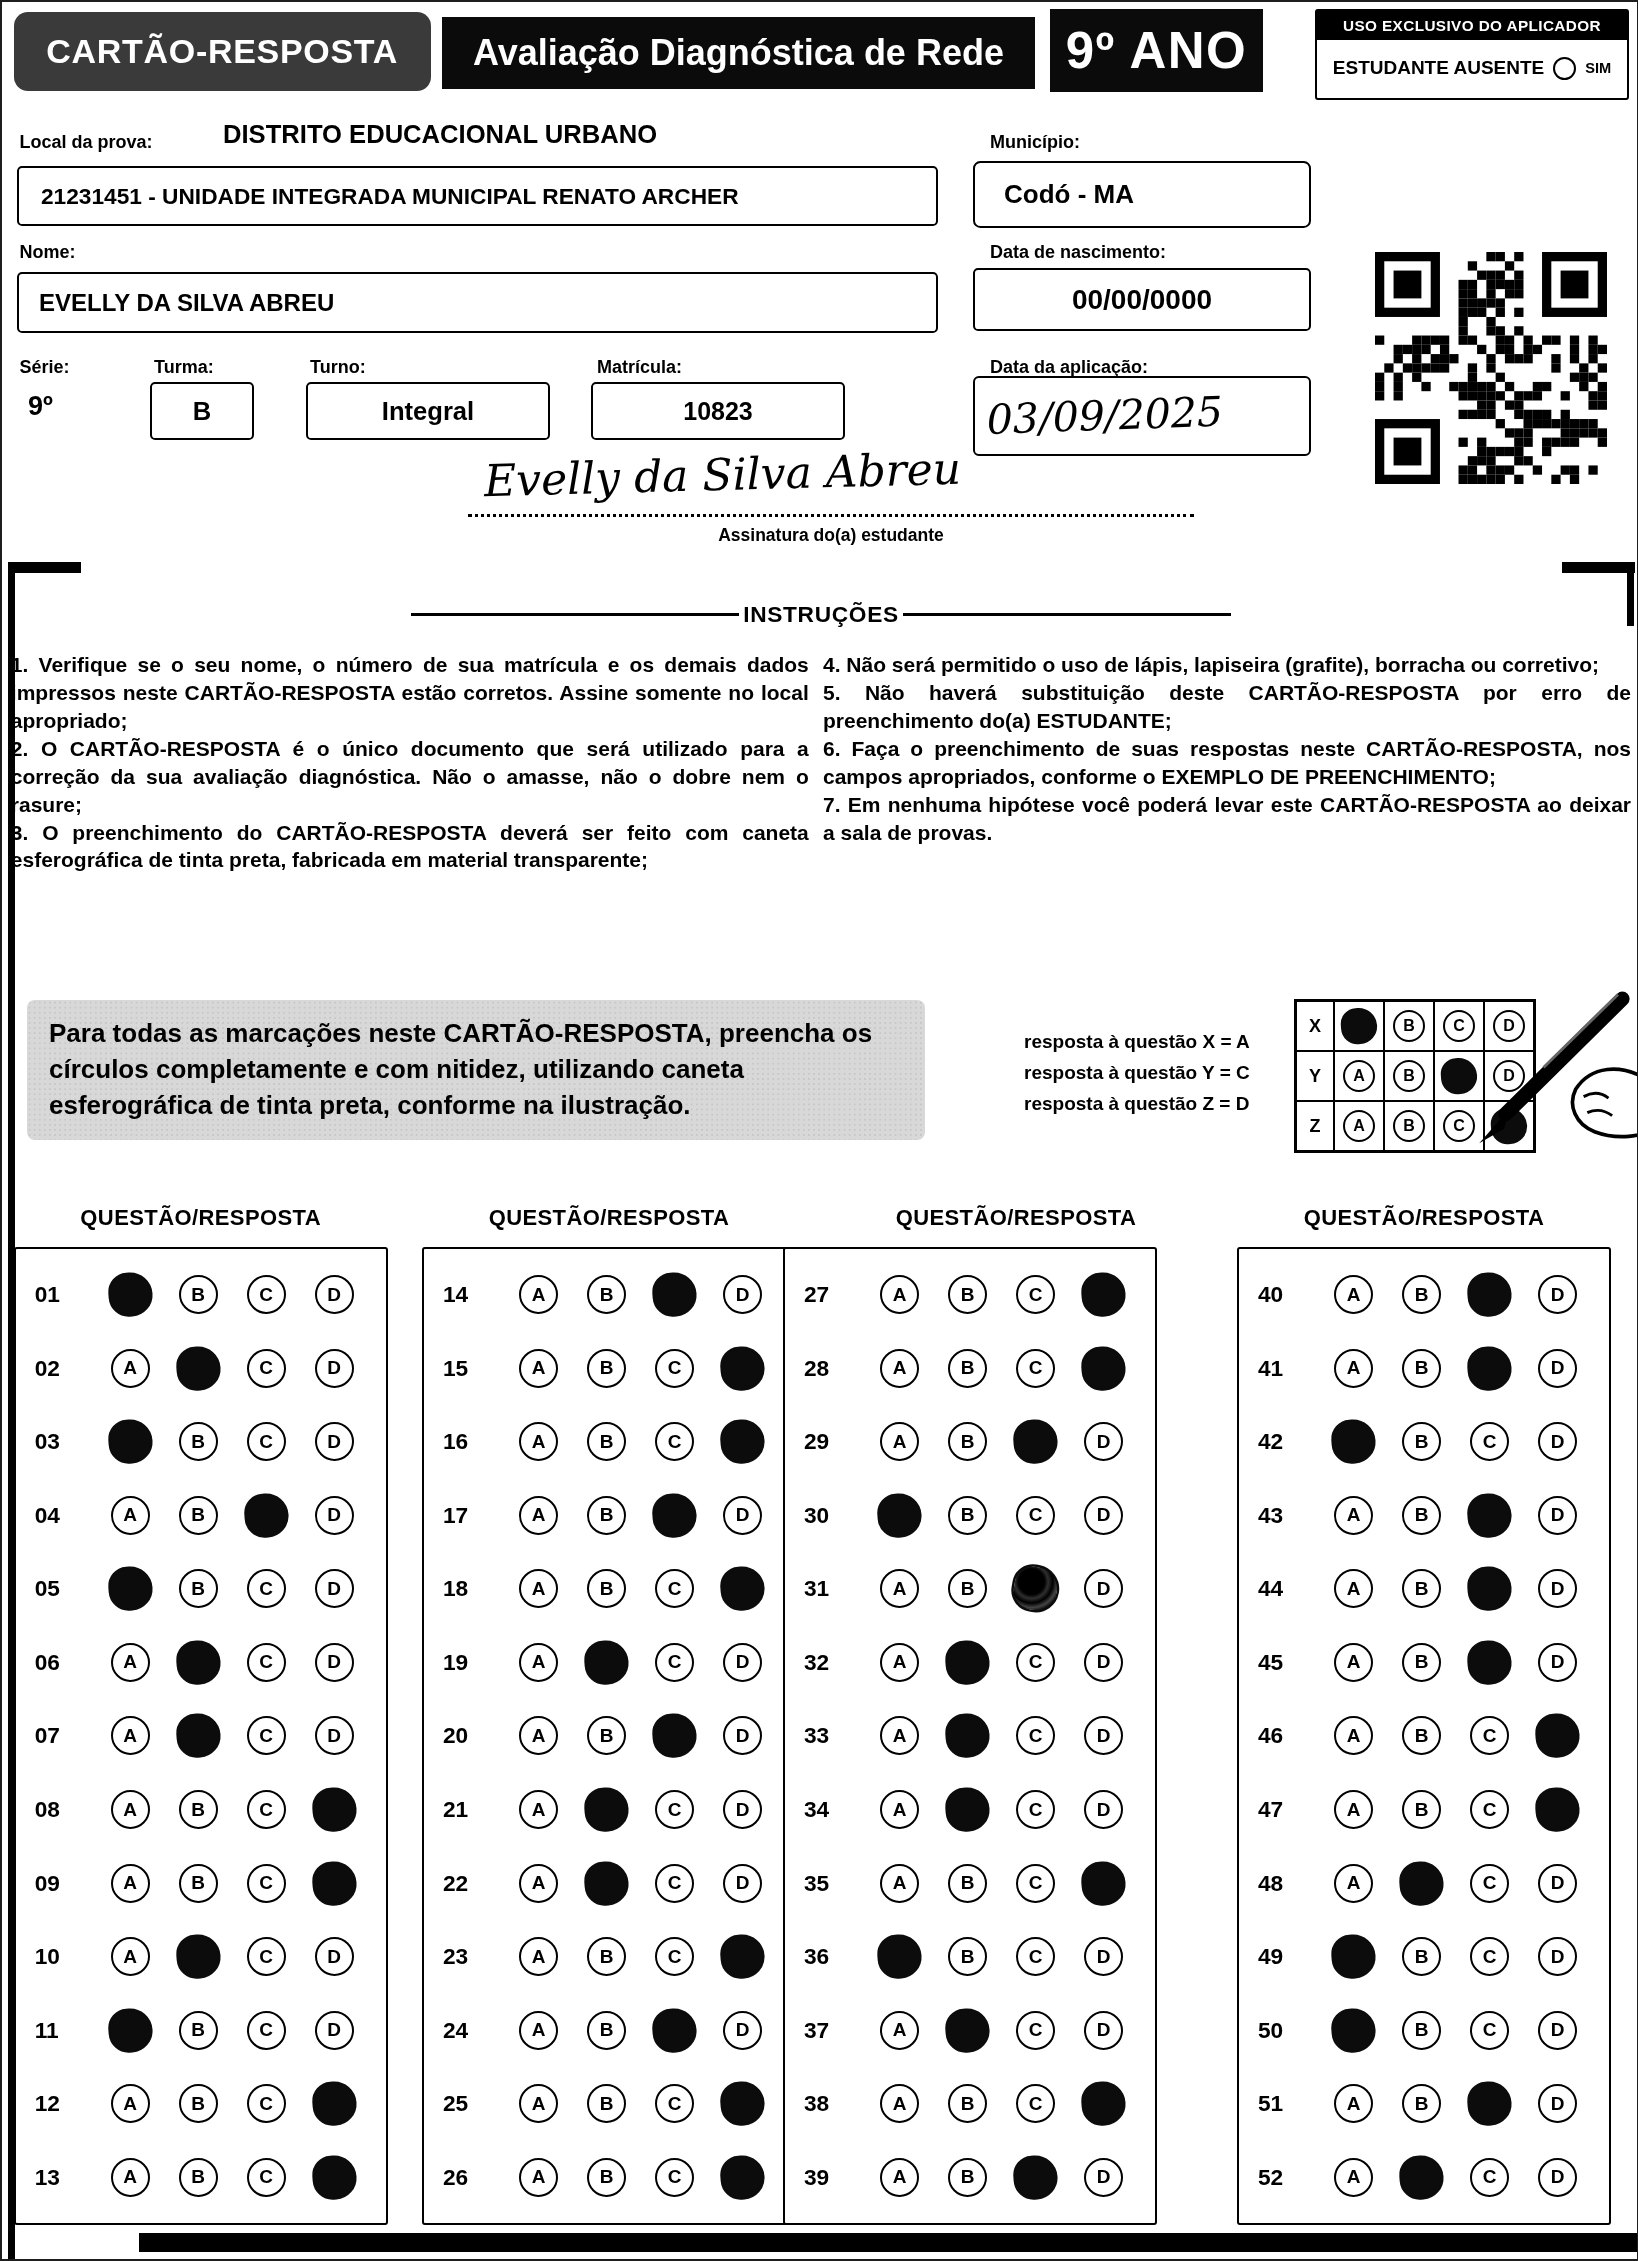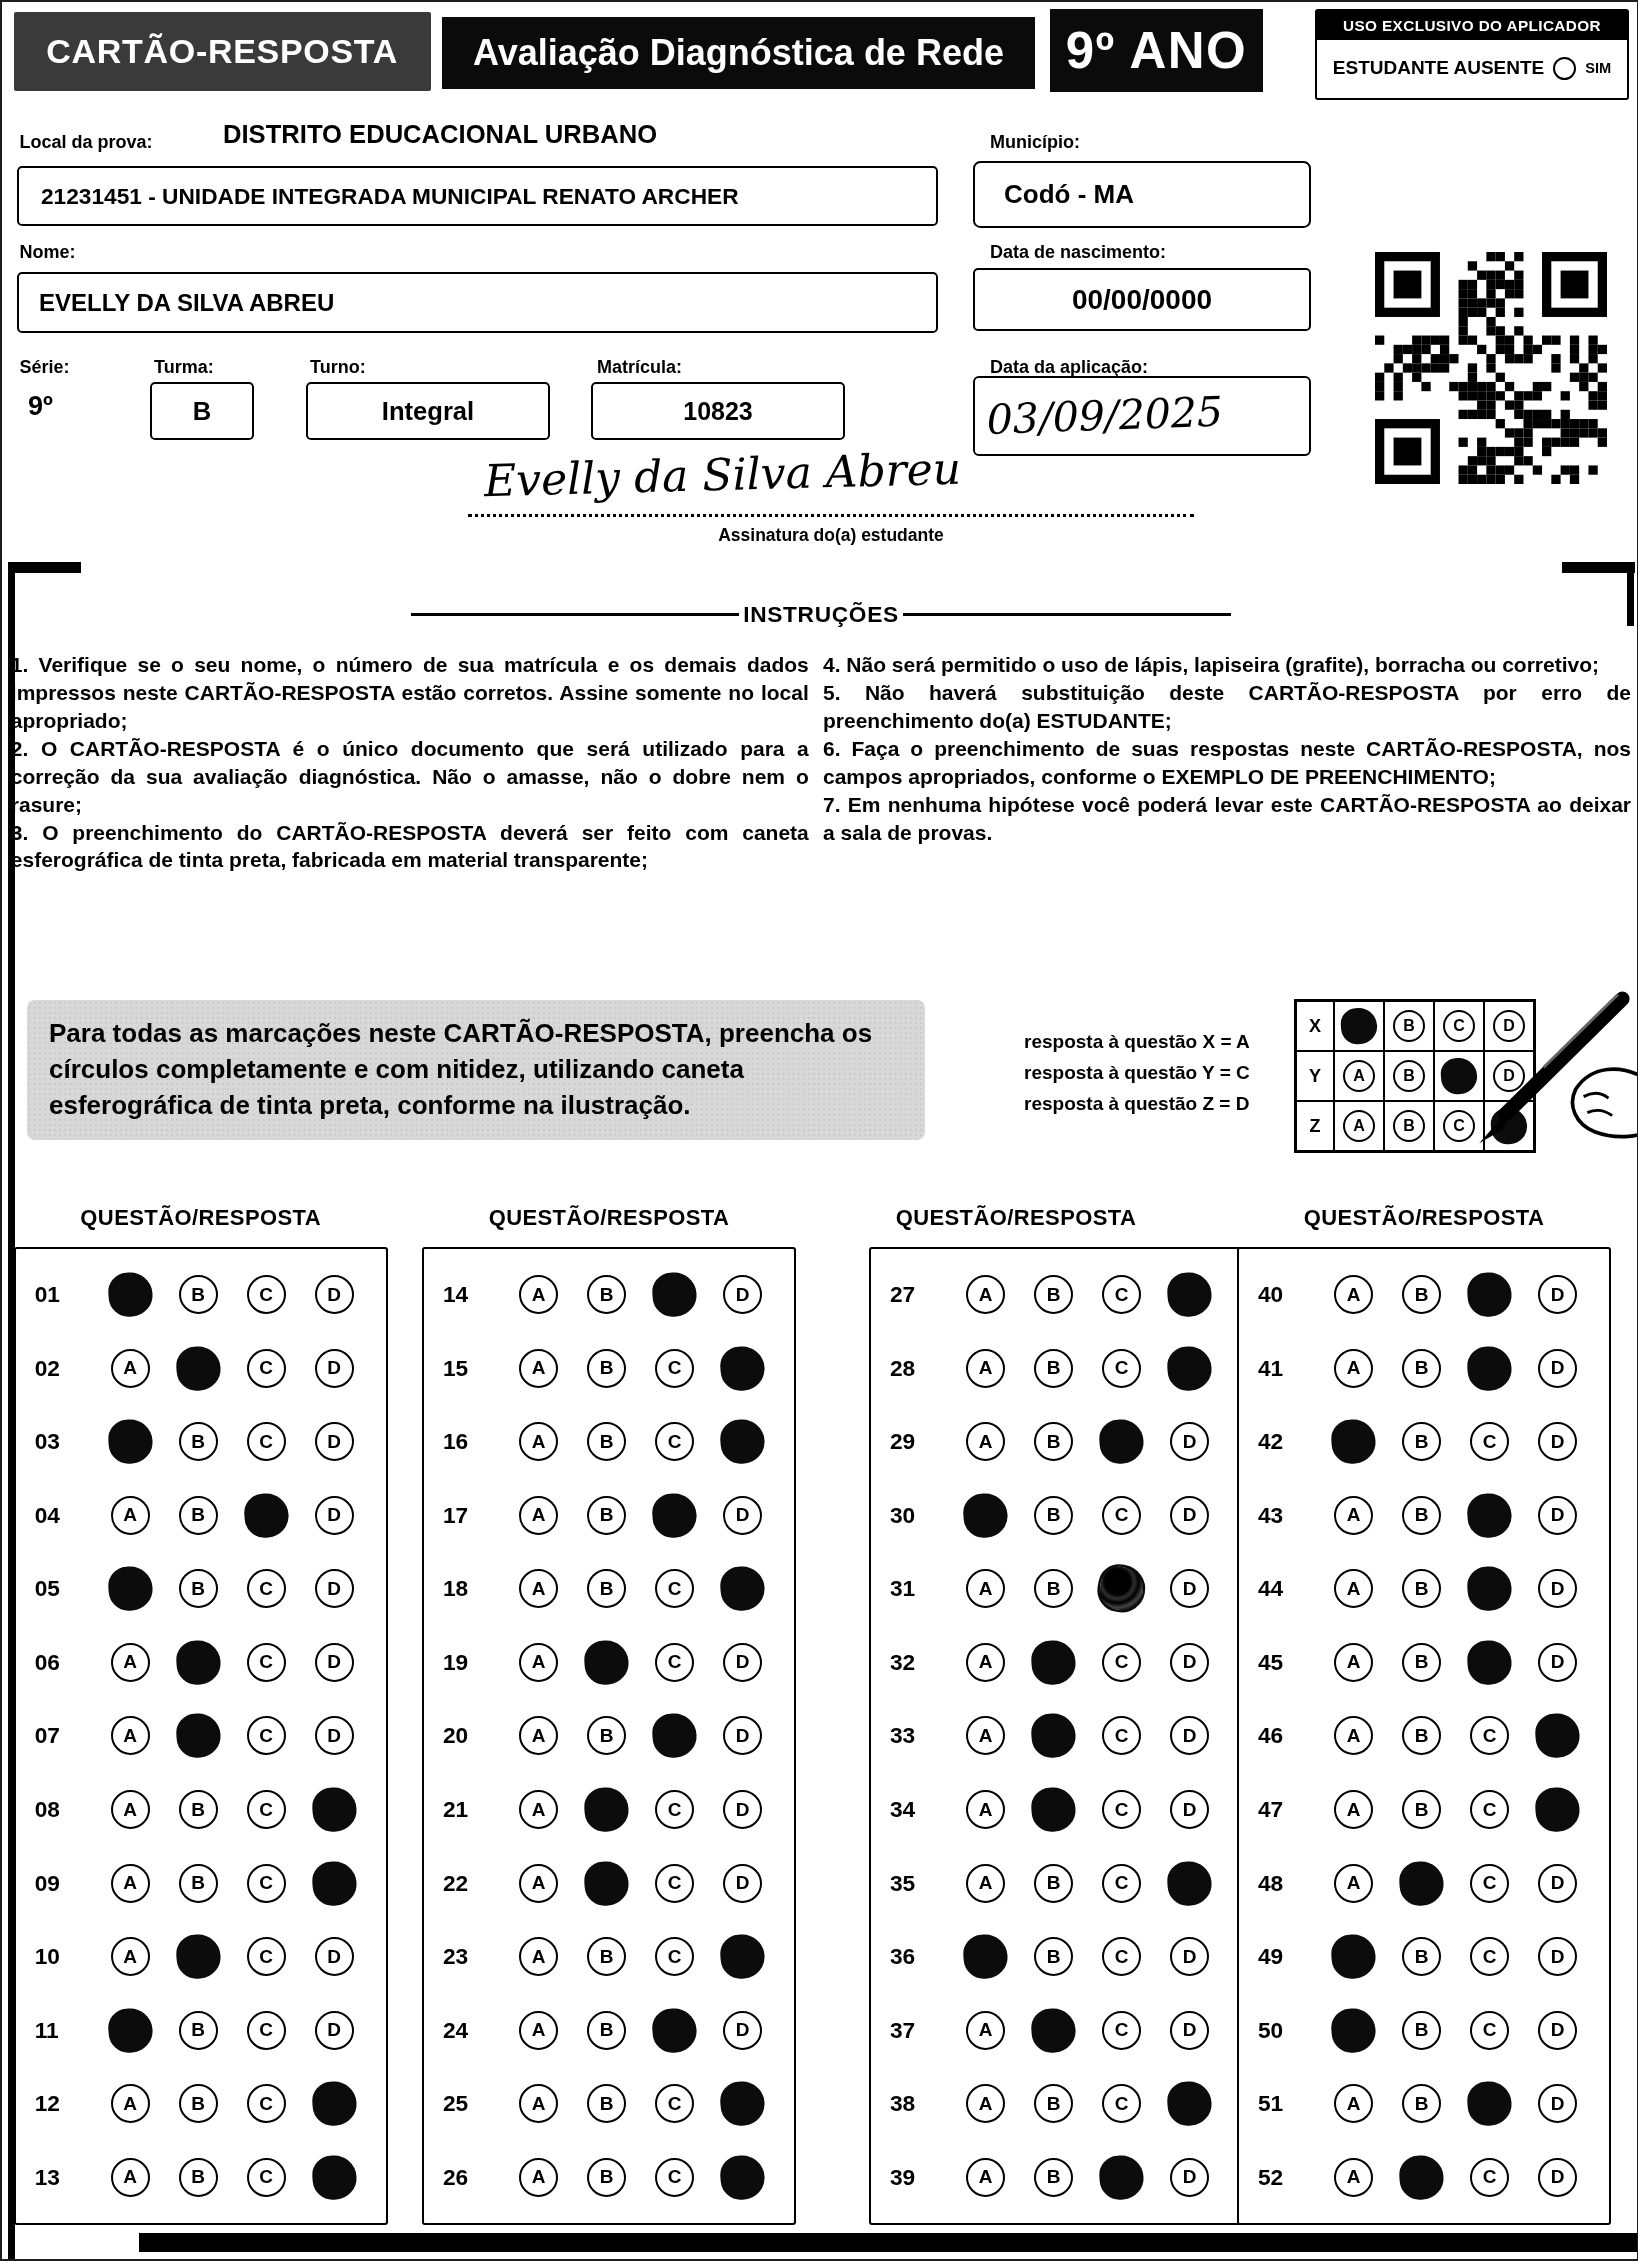--- a/index.html
+++ b/index.html
@@ -2,21 +2,21 @@
 <html style="font-size:11.7px"><head>
 <meta charset="utf-8">
 <style>
   *{box-sizing:border-box;margin:0;padding:0}
   html,body{background:#9a9a9a}
   body{font-family:"Liberation Sans",sans-serif;color:#000}
   .page{position:relative;width:1639px;height:2261px;background:#fff;border:2.2px solid #1e1e1e;overflow:hidden}
 
   
   .cr-box{position:absolute;left:11.7px;top:10.2px;width:417px;height:79px;background:#3a3a3a;color:#fff;
-    font-size:34px;font-weight:bold;display:flex;align-items:center;justify-content:center;letter-spacing:0.7px;border-radius:2px}
+    font-size:34px;font-weight:bold;display:flex;align-items:center;justify-content:center;letter-spacing:0.7px;border-radius:14px}
   .title-box{position:absolute;left:440px;top:14.6px;width:593px;height:72px;background:#0b0b0b;color:#fff;
     font-size:36px;font-weight:bold;display:flex;align-items:center;justify-content:center}
   .grade-box{position:absolute;left:1048px;top:7.3px;width:213px;height:83px;background:#0b0b0b;color:#fff;
     font-size:51px;font-weight:bold;display:flex;align-items:center;justify-content:center;letter-spacing:1.5px}
   .aplicador{position:absolute;left:1313px;top:7.3px;width:314px;height:91px;border:2.9px solid #000;border-radius:2.9px;background:#fff}
   .apl-bar{height:29px;background:#000;color:#fff;font-size:15.3px;font-weight:bold;display:flex;align-items:center;justify-content:center;letter-spacing:0.4px}
   .apl-body{height:56px;display:flex;align-items:center;justify-content:center;gap:8.8px;font-size:19px;font-weight:bold}
   .opt-circle{width:23.4px;height:23.4px;border:2.2px solid #000;border-radius:50%;display:inline-block;background:#fff}
   .sim{font-size:14.6px}
 
@@ -599,21 +599,21 @@
         <span class="bubble filled">D</span>
       </div>
       <div class="q-row">
         <span class="q-num">26</span>
         <span class="bubble">A</span>
         <span class="bubble">B</span>
         <span class="bubble">C</span>
         <span class="bubble filled">D</span>
       </div>
     </div>
-  <div class="answer-box" style="left:867px">
+  <div class="answer-box" style="left:781px">
       <div class="q-row">
         <span class="q-num">27</span>
         <span class="bubble">A</span>
         <span class="bubble">B</span>
         <span class="bubble">C</span>
         <span class="bubble filled">D</span>
       </div>
       <div class="q-row">
         <span class="q-num">28</span>
         <span class="bubble">A</span>

